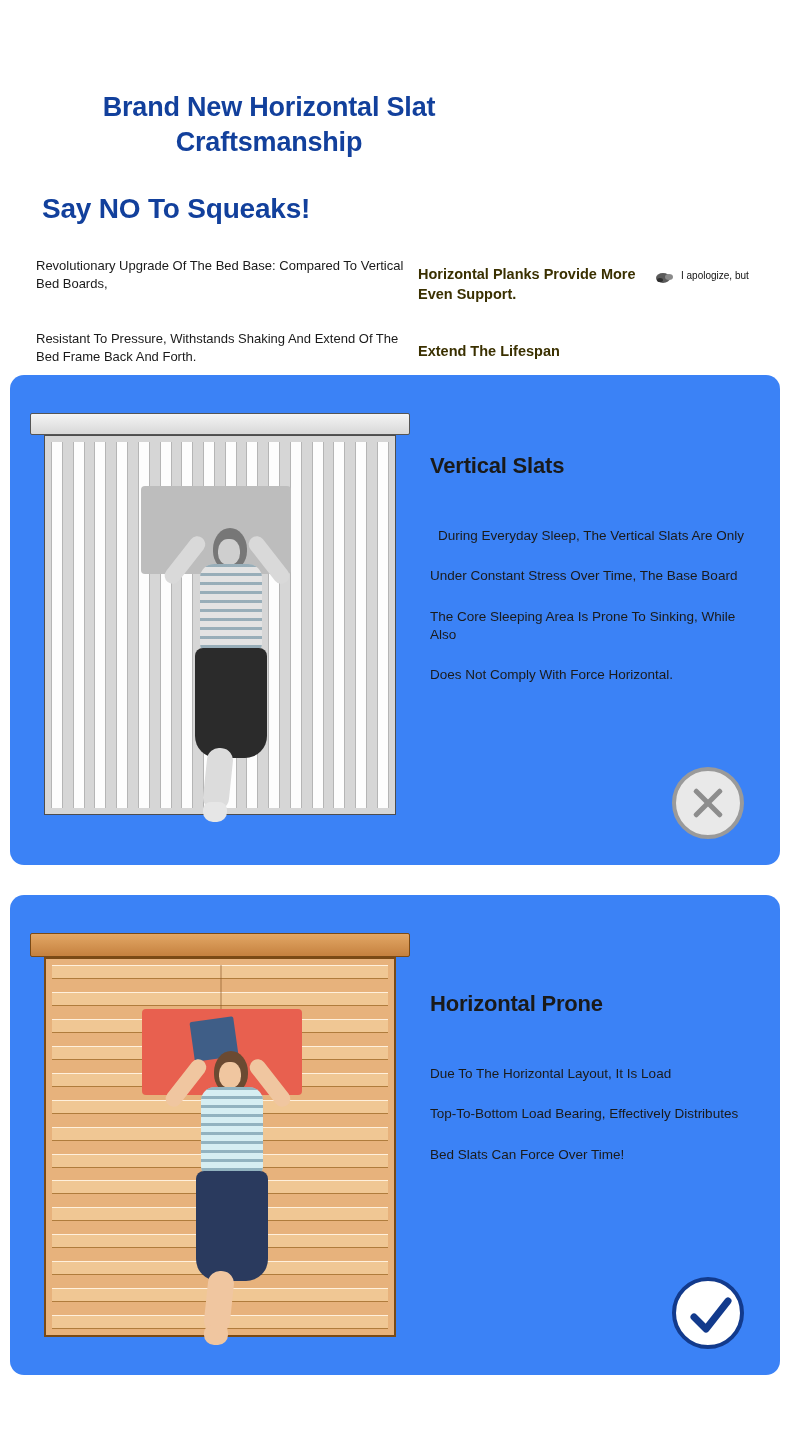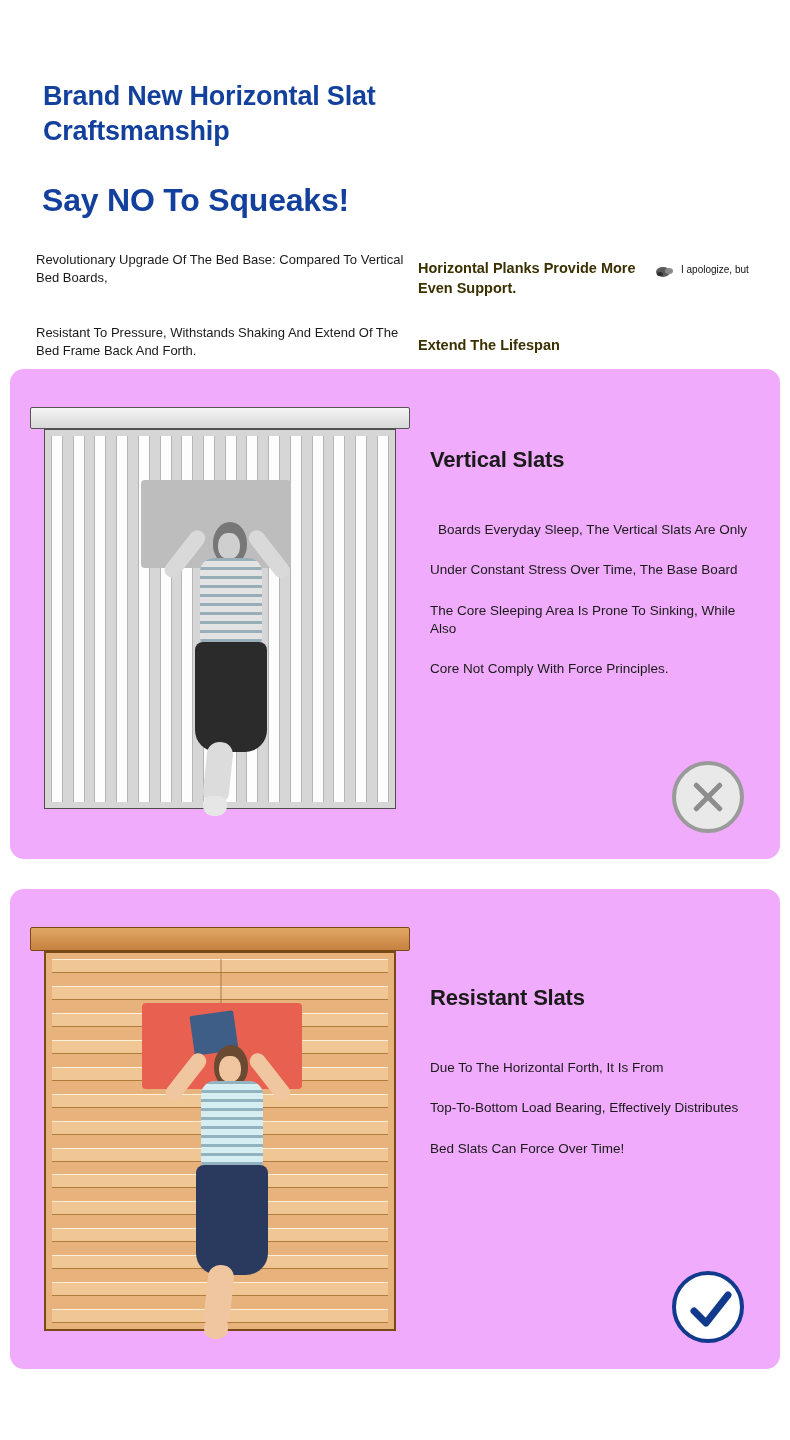--- a/index.html
+++ b/index.html
@@ -21,25 +21,26 @@
   
   .header {
     padding: 78px 0 0 42px;
   }
   .headline {
     font-size: 27px;
     font-weight: bold;
     color: #12409c;
     line-height: 1.28;
     max-width: 430px;
-    margin: 1px;
+    margin: 12px;
     letter-spacing: -0.2px;
+    text-align: center;
   }
   .subheadline {
-    font-size: 32px;
+    font-size: 28px;
     font-weight: bold;
     color: #12409c;
     margin: 34px 0 0 0;
     letter-spacing: -0.2px;
   }
 
   
   .intro {
     position: relative;
     height: 118px;
@@ -95,21 +96,21 @@
     width: 20px;
     height: 14px;
     margin-top: 2px;
     flex: 0 0 auto;
   }
 
   
   .panel {
     position: relative;
     margin: 0 10px 30px 10px;
-    background: #f0abfc;
+    background: #3b82f6;
     border-radius: 14px;
     height: 490px;
     overflow: hidden;
   }
   .panel.second { height: 480px; }
 
   .bed {
     position: absolute;
     left: 20px;
     top: 38px;
@@ -401,24 +402,24 @@
           </div>
         <div class="legs gray"></div>
         <div class="shin gray"></div>
         <div class="foot gray"></div>
       </div>
     </div>
   </div>
 
   <div class="panel-text">
     <h2 class="panel-title">Vertical Slats</h2>
-    <div class="panel-line first-indent">Boards Everyday Sleep, The Vertical Slats Are Only</div>
+    <div class="panel-line first-indent">During Everyday Sleep, The Vertical Slats Are Only</div>
     <div class="panel-line">Under Constant Stress Over Time, The Base Board</div>
     <div class="panel-line">The Core Sleeping Area Is Prone To Sinking, While Also</div>
-    <div class="panel-line">Core Not Comply With Force Principles.</div>
+    <div class="panel-line">Does Not Comply With Force Horizontal.</div>
   </div>
 
   <div class="badge badge-cross"></div>
 </div>
 
 <div class="panel second">
 
   <div class="bed">
     <div class="headboard-h"></div>
     <div class="bedbox-h">
@@ -450,22 +451,22 @@
             <div class="stripes"></div>
           </div>
         <div class="legs"></div>
         <div class="shin"></div>
         <div class="foot"></div>
       </div>
     </div>
   </div>
 
   <div class="panel-text">
-    <h2 class="panel-title">Resistant Slats</h2>
-    <div class="panel-line">Due To The Horizontal Forth, It Is From</div>
+    <h2 class="panel-title">Horizontal Prone</h2>
+    <div class="panel-line">Due To The Horizontal Layout, It Is Load</div>
     <div class="panel-line">Top-To-Bottom Load Bearing, Effectively Distributes</div>
     <div class="panel-line">Bed Slats Can Force Over Time!</div>
   </div>
 
   <div class="badge badge-check">
     <svg width="46" height="46" viewBox="0 0 46 46">
       <path d="M6 24 L18 36 L40 8" fill="none" stroke="#123a8c" stroke-width="7" stroke-linecap="round" stroke-linejoin="round"></path>
     </svg>
   </div>
 </div>

